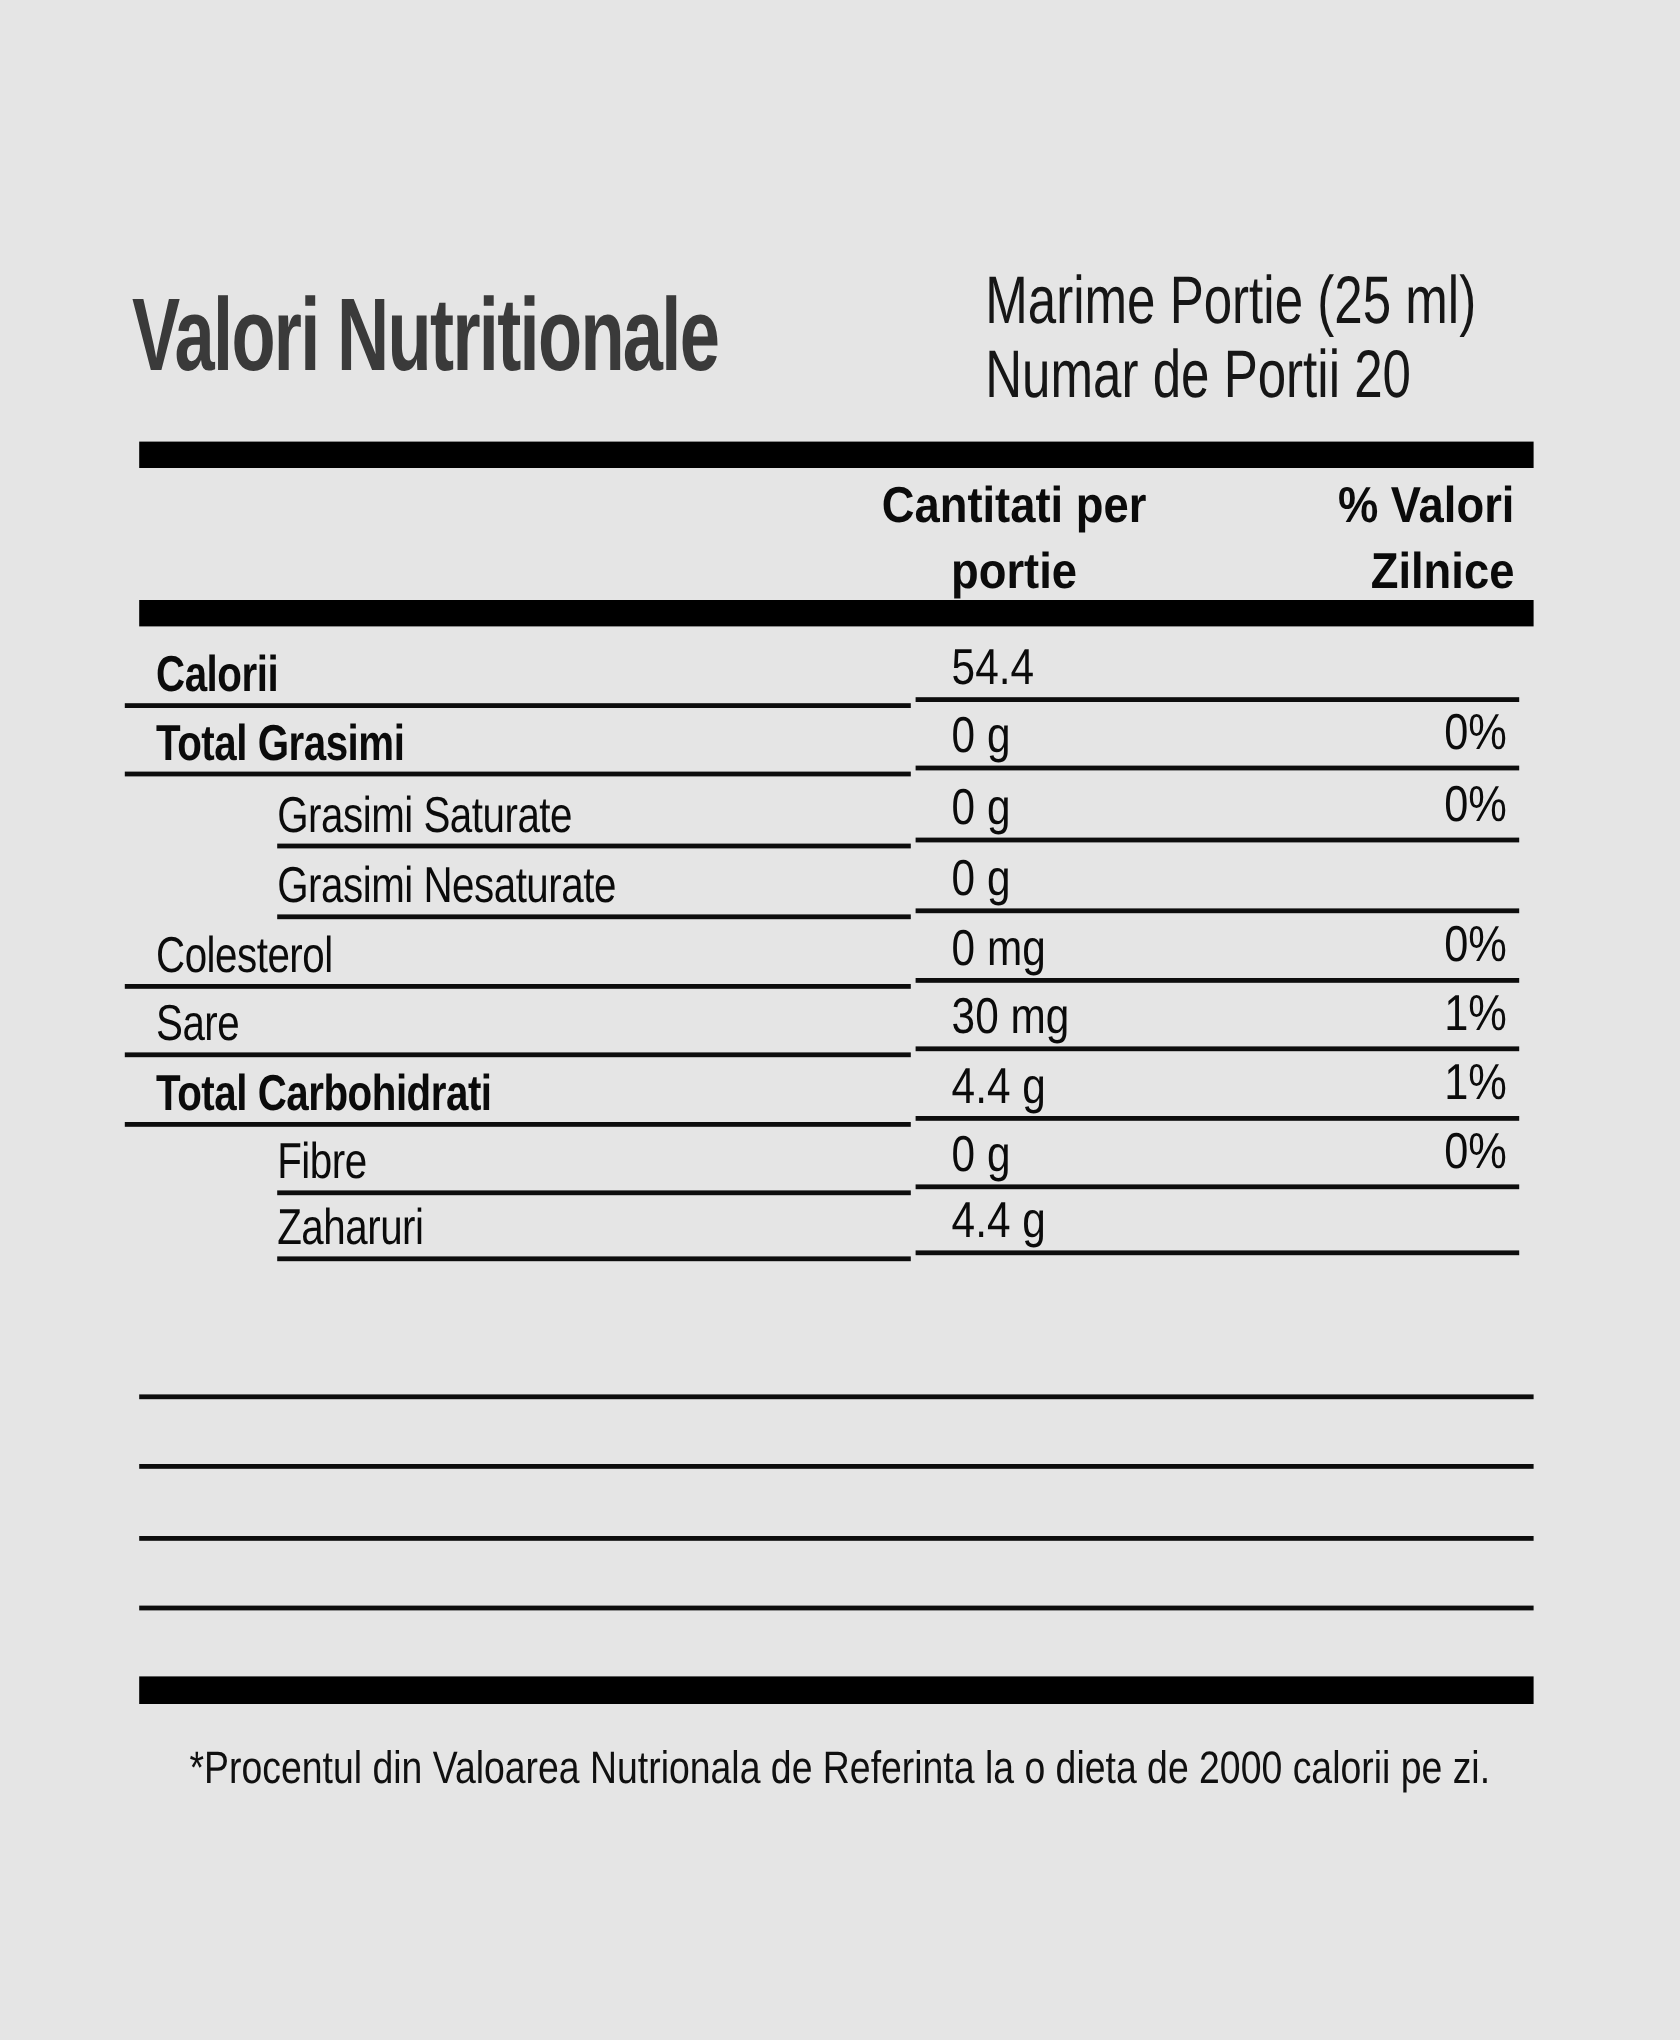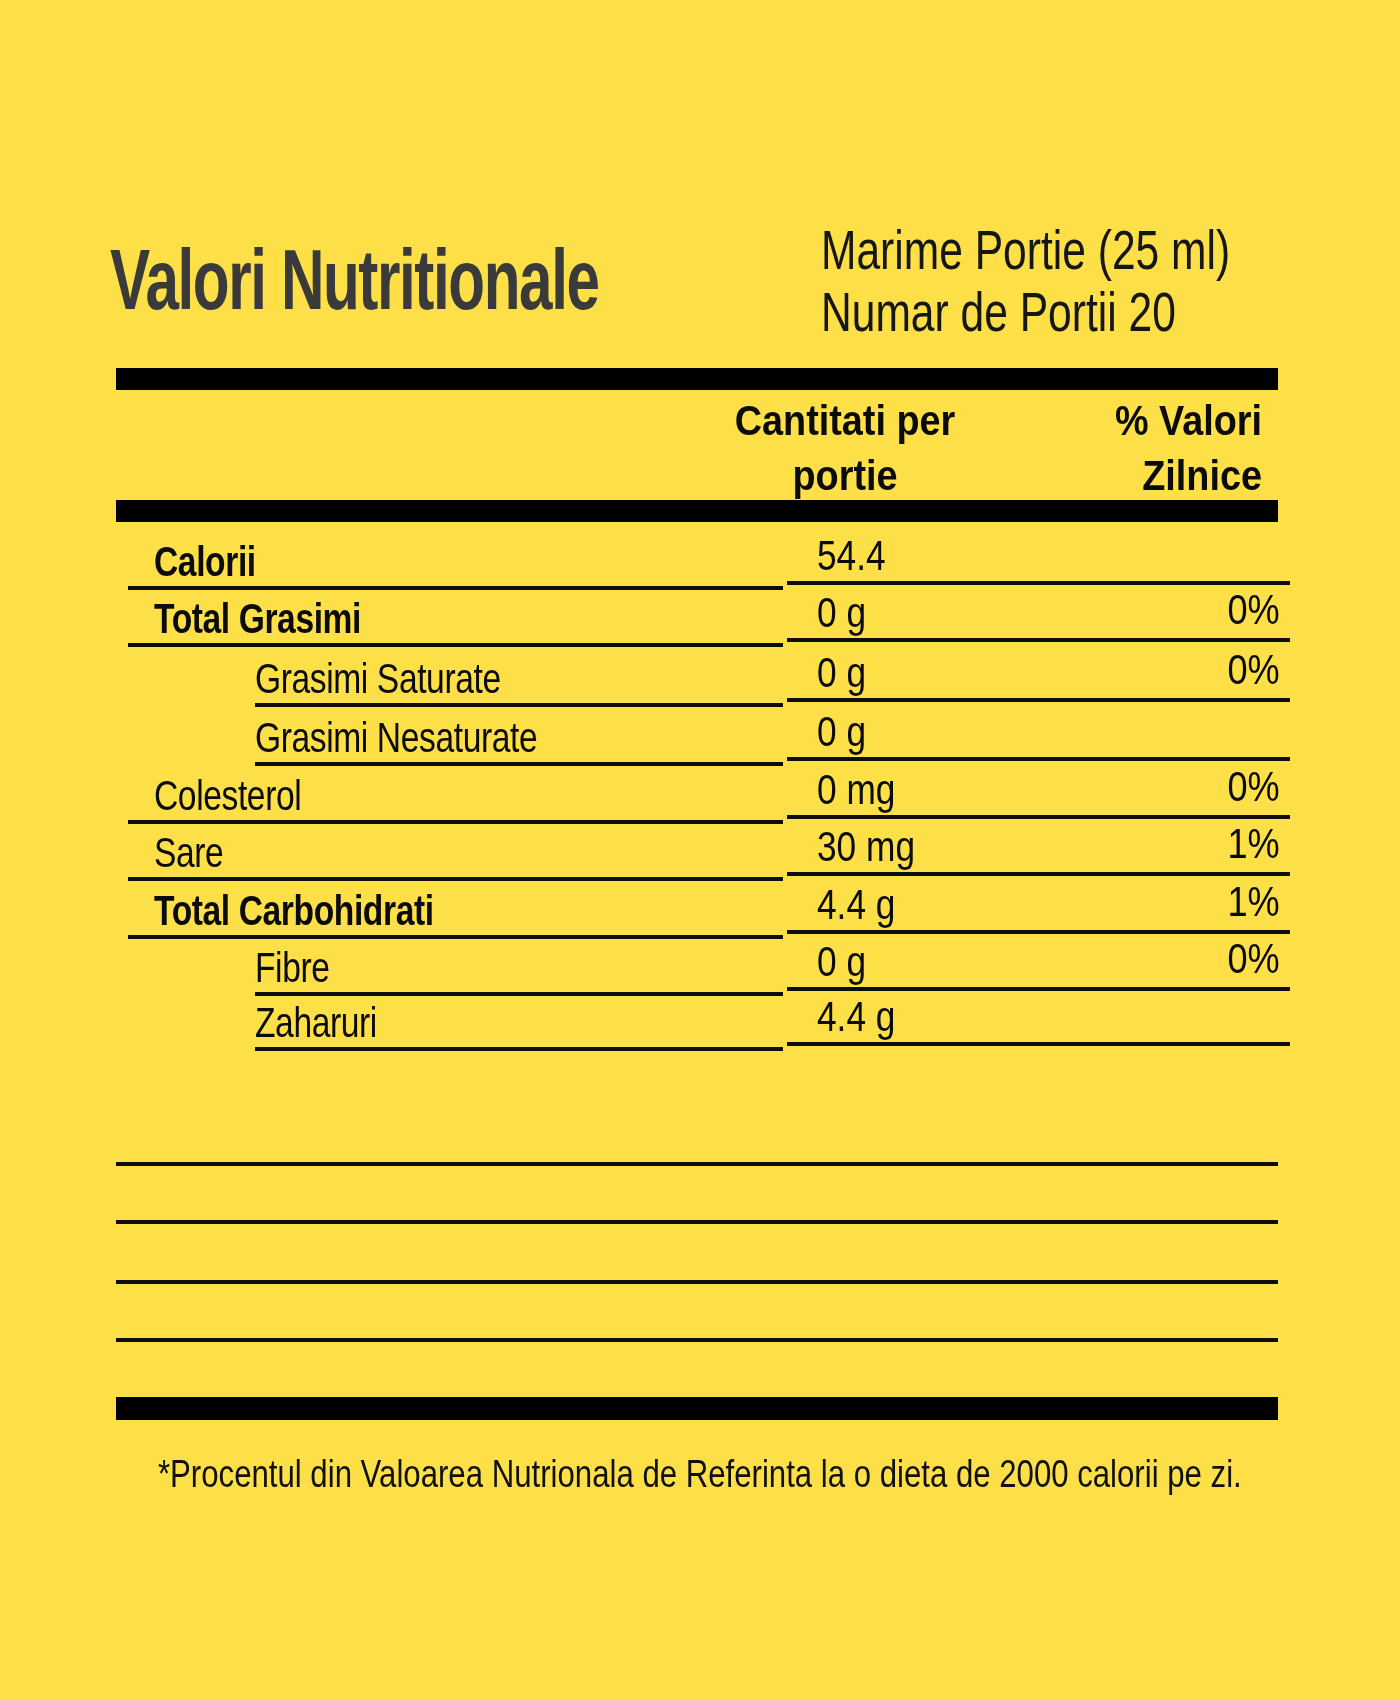--- a/index.html
+++ b/index.html
@@ -1,19 +1,19 @@
 <!DOCTYPE html>
 <html><head>
 <meta charset="utf-8">
 <style>
   html,body{margin:0;padding:0;background:#ffffff;}
   #page{
     position:relative;
     width:1400px;height:1700px;
-    background:#fde047;
+    background:#e5e5e5;
     overflow:hidden;
     font-family:"Liberation Sans","DejaVu Sans",sans-serif;
     color:#0b0b0b;
   }
   
   .title{
     position:absolute;left:110px;top:236px;
     font-size:86px;line-height:86px;font-weight:bold;
     letter-spacing:-2px;color:#3a3a3a;white-space:nowrap;
     transform:scaleX(0.70);transform-origin:left top;
@@ -31,21 +31,21 @@
   .bar-3{top:1397px;height:23px;}
   
   .col-head{
     position:absolute;top:393px;
     font-weight:bold;font-size:42px;line-height:55px;color:#0b0b0b;
   }
   .col-head span{display:block;}
   .amount-head{left:700px;width:290px;text-align:center;transform:scaleX(0.90);transform-origin:center top;}
   .daily-head{right:138px;width:300px;text-align:right;transform:scaleX(0.90);transform-origin:right top;}
   
-  .row{position:absolute;left:128px;width:1162px;height:52px;text-decoration:underline;}
+  .row{position:absolute;left:104px;width:1162px;height:52px;text-decoration:underline;}
   .row .lbl{
     position:absolute;left:26px;bottom:7px;
     font-size:42px;line-height:42px;letter-spacing:-0.5px;white-space:nowrap;
     transform:scaleX(0.80);transform-origin:left bottom;
   }
   .row.bold .lbl{font-weight:bold;}
   .row.indent .lbl{left:127px;}
   .row .amt{
     position:absolute;left:689px;bottom:13px;
     font-size:42px;line-height:42px;white-space:nowrap;

